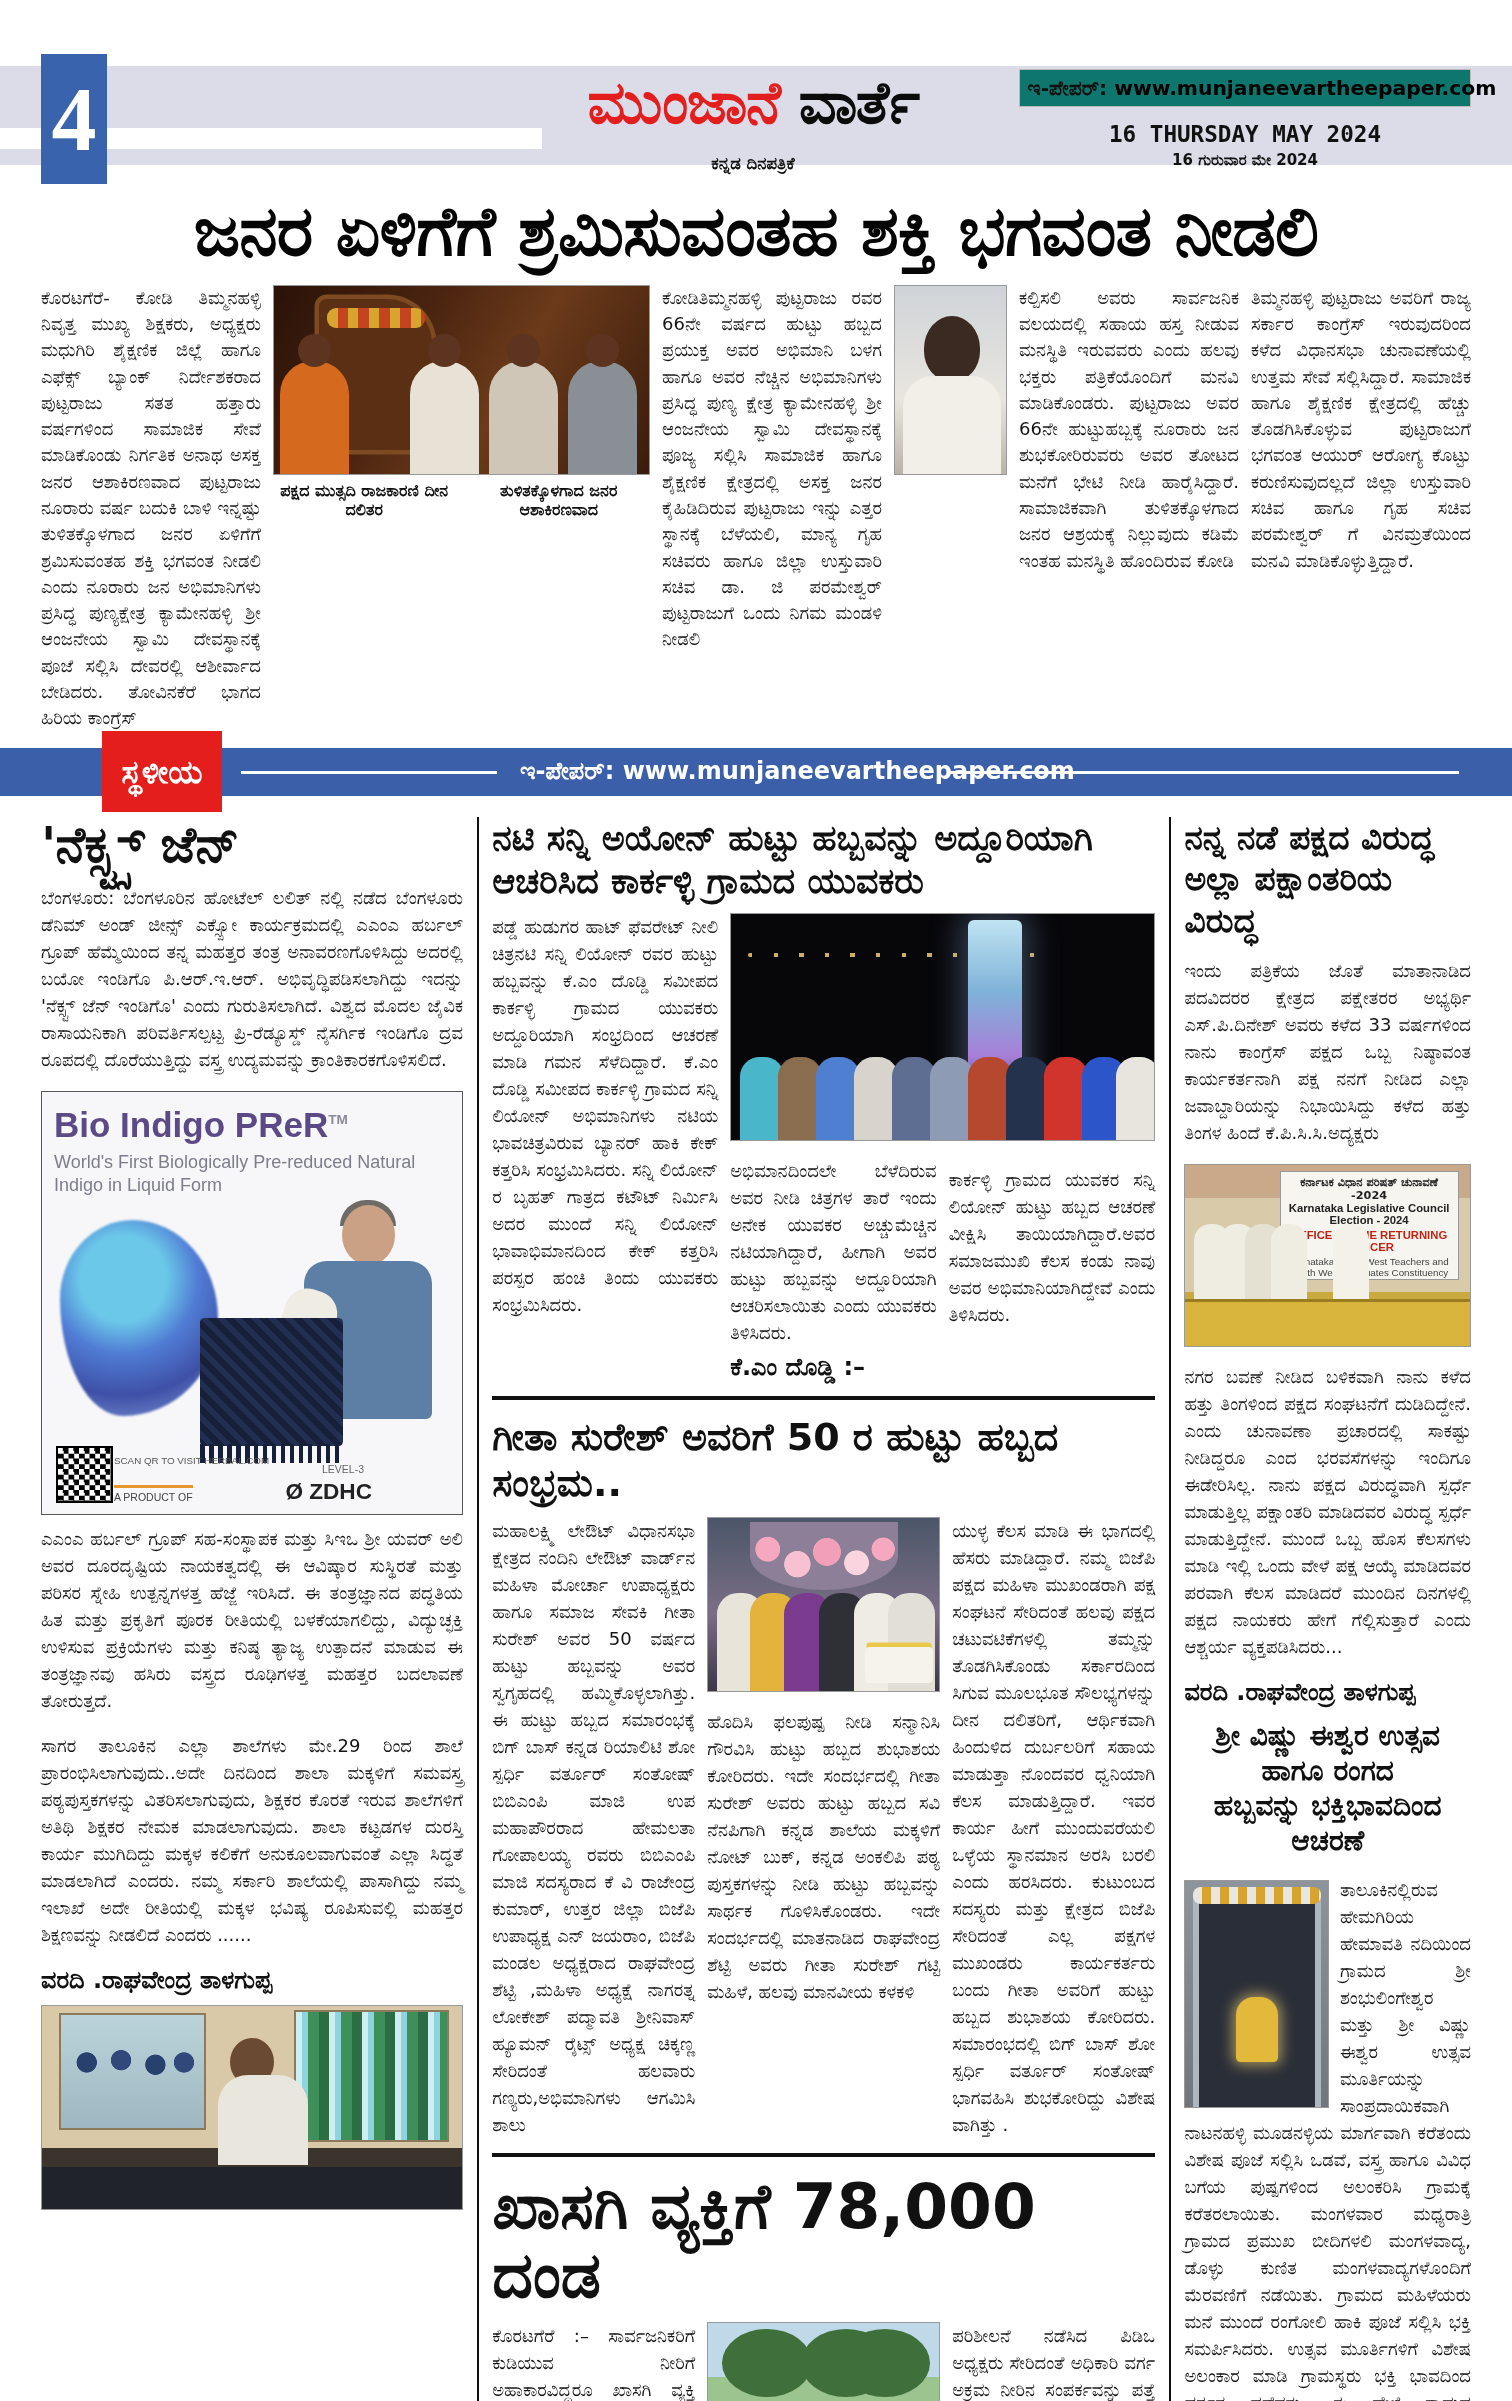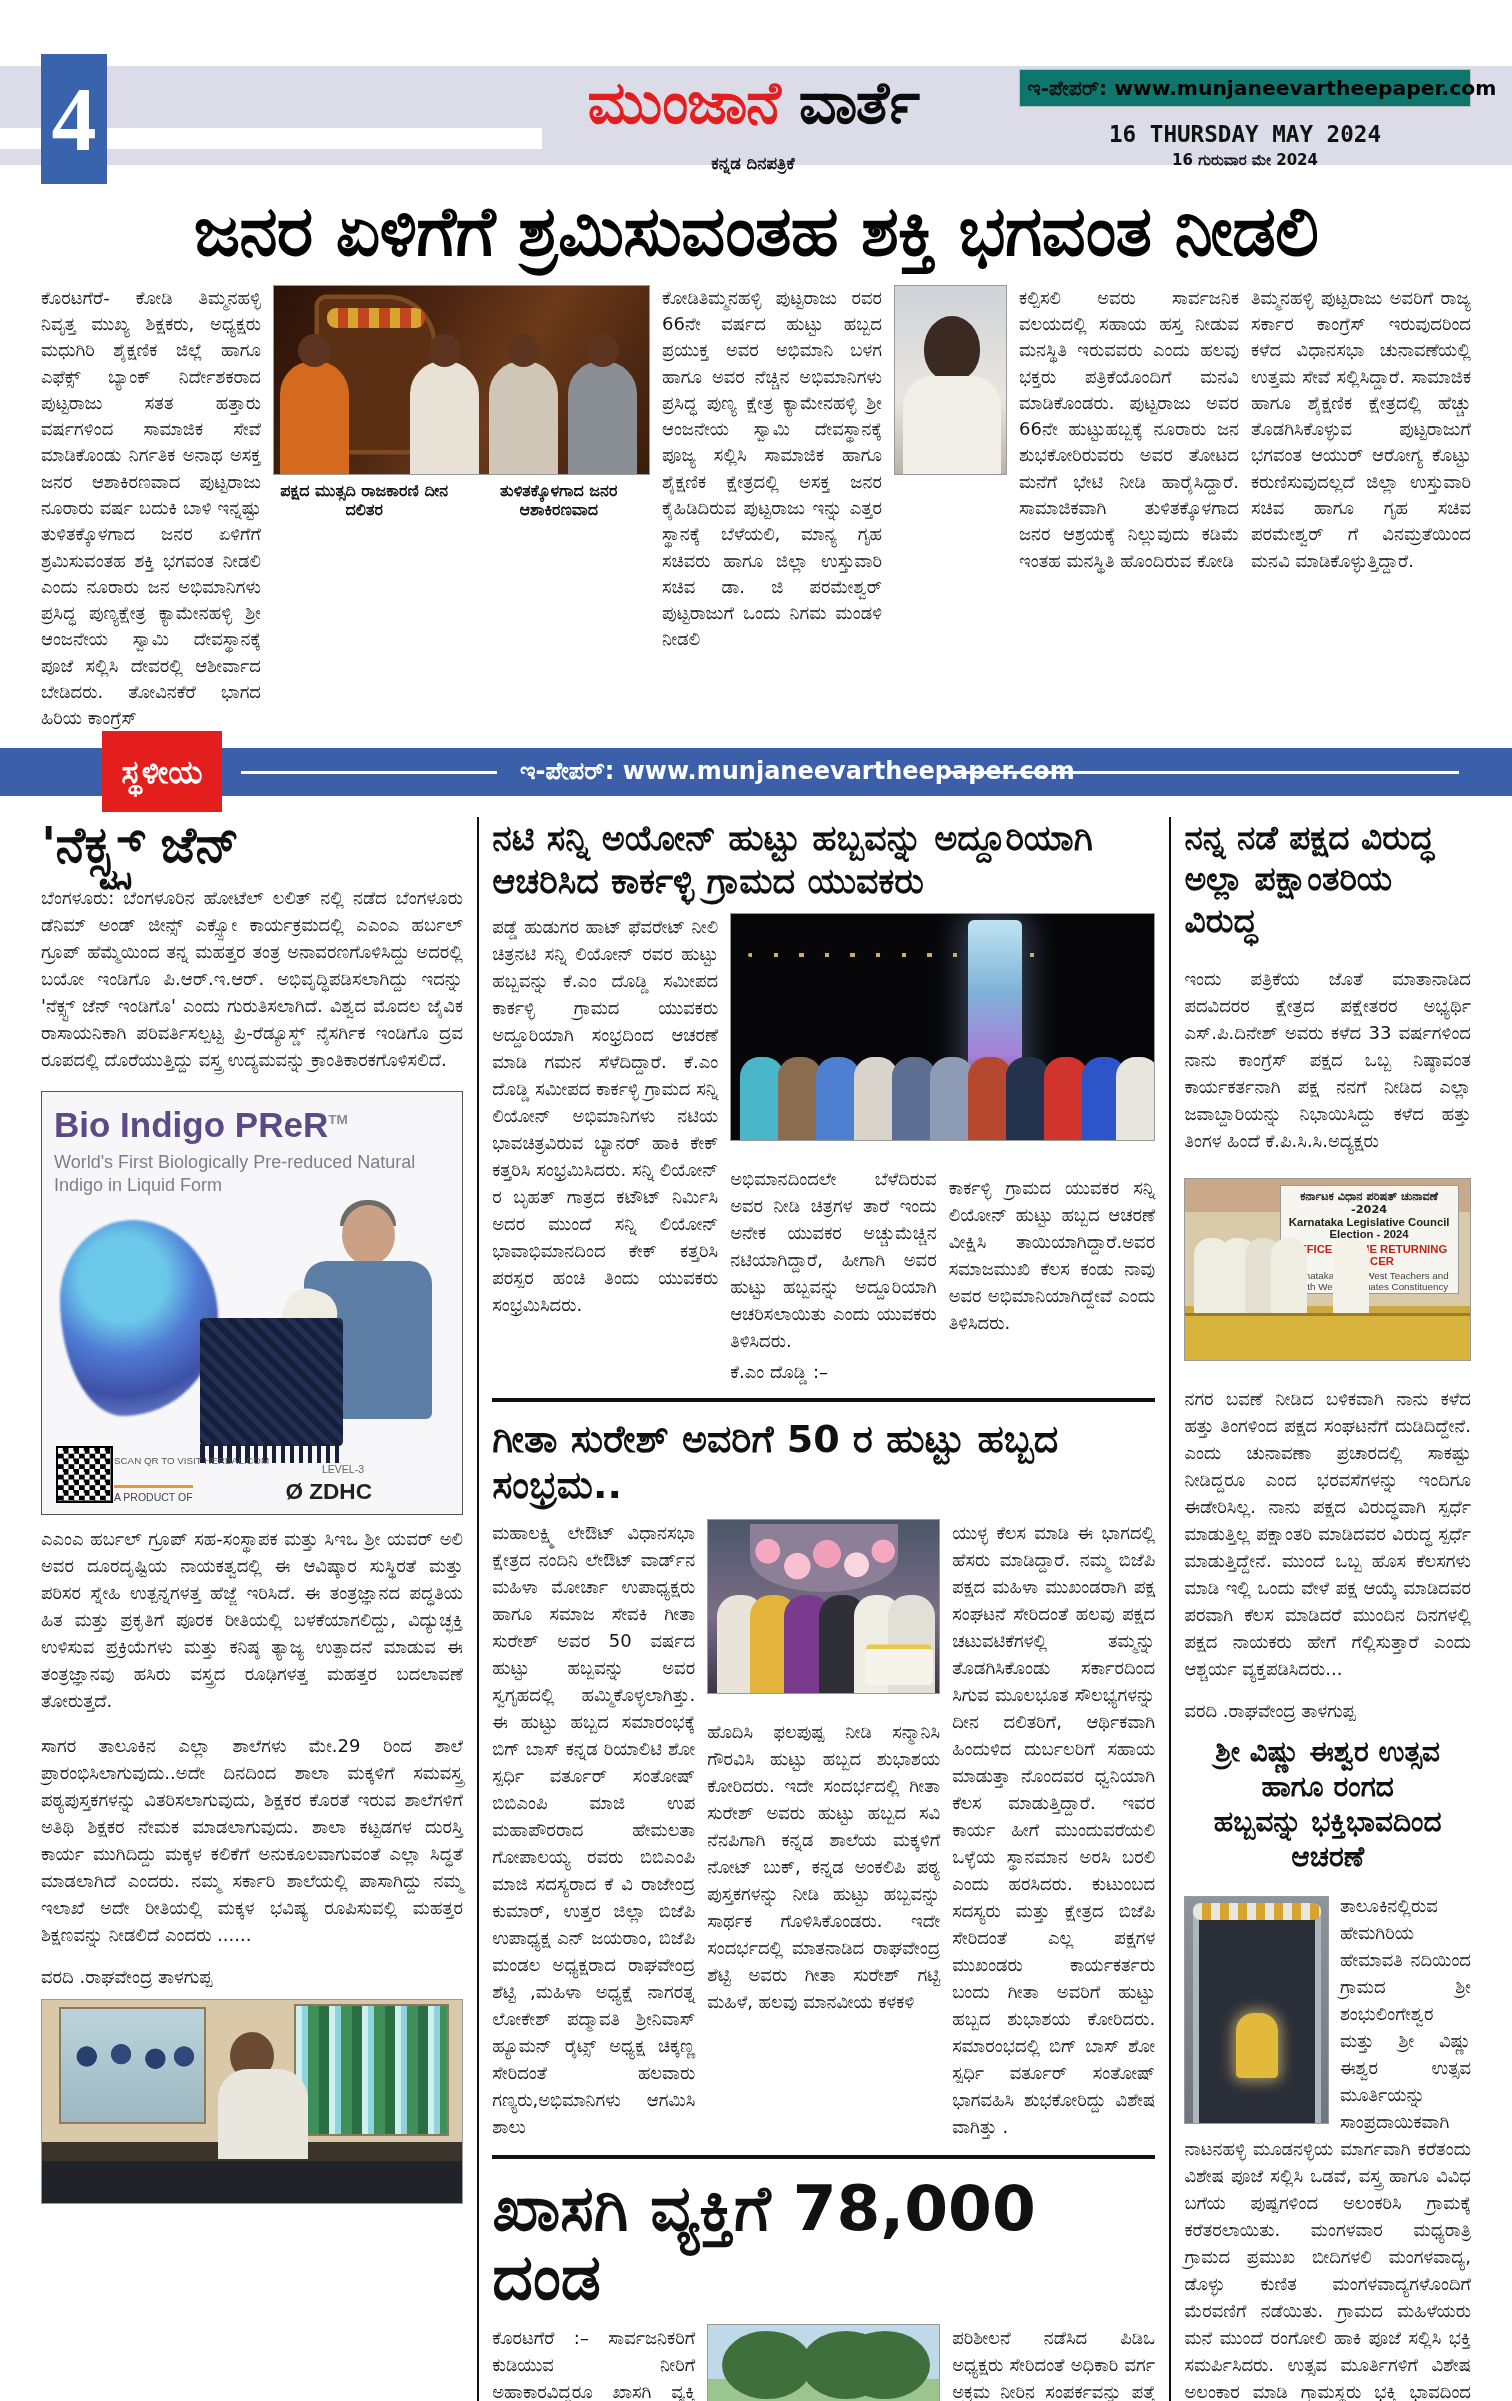--- a/index.html
+++ b/index.html
@@ -147,25 +147,25 @@
   .col-right{flex:1;padding-left:13.6px;}
   .h-left{font-size:50px;line-height:1.12;font-weight:bold;letter-spacing:-0.8px;}
   .h-mid-a{font-size:35px;line-height:1.22;font-weight:bold;}
   .h-mid-b{font-size:38px;line-height:1.2;font-weight:bold;margin:7.5px 0 10.5px 0;}
   .h-mid-c{font-size:63px;line-height:1.1;font-weight:bold;margin:7.5px 0 12px 0;}
   .h-right-a{font-size:33px;line-height:1.25;font-weight:bold;}
   .h-right-b{font-size:28px;line-height:1.25;font-weight:bold;text-align:center;margin:12px 0 6px 0;}
   .subhead-left{font-size:33px;line-height:1.3;font-weight:bold;text-align:center;margin:16.6px 0 10.5px 0;}
   .body-t{font-size:18px;line-height:1.5;text-align:justify;color:#151515;}
   .body-t + .body-t{margin-top:9px;}
-  .sig{font-size:18px;font-weight:normal;margin-top:7.5px;}
+  .sig{font-size:24px;font-weight:bold;margin-top:7.5px;}
   .divider{height:3.8px;background:#111;margin:15px 0;}
   .row{display:flex;gap:12px;}
   .row .flexcol{flex:1;}
-  .mt8{margin-top:24px;} .mt14{margin-top:10.5px;}
+  .mt8{margin-top:16px;} .mt14{margin-top:10.5px;}
 </style>
 </head>
 <body>
 
 <div class="page">
 
   <header class="masthead-band">
     <div class="band-bg"></div>
     <div class="band-bg2"></div>
     <div class="pageno-box">

